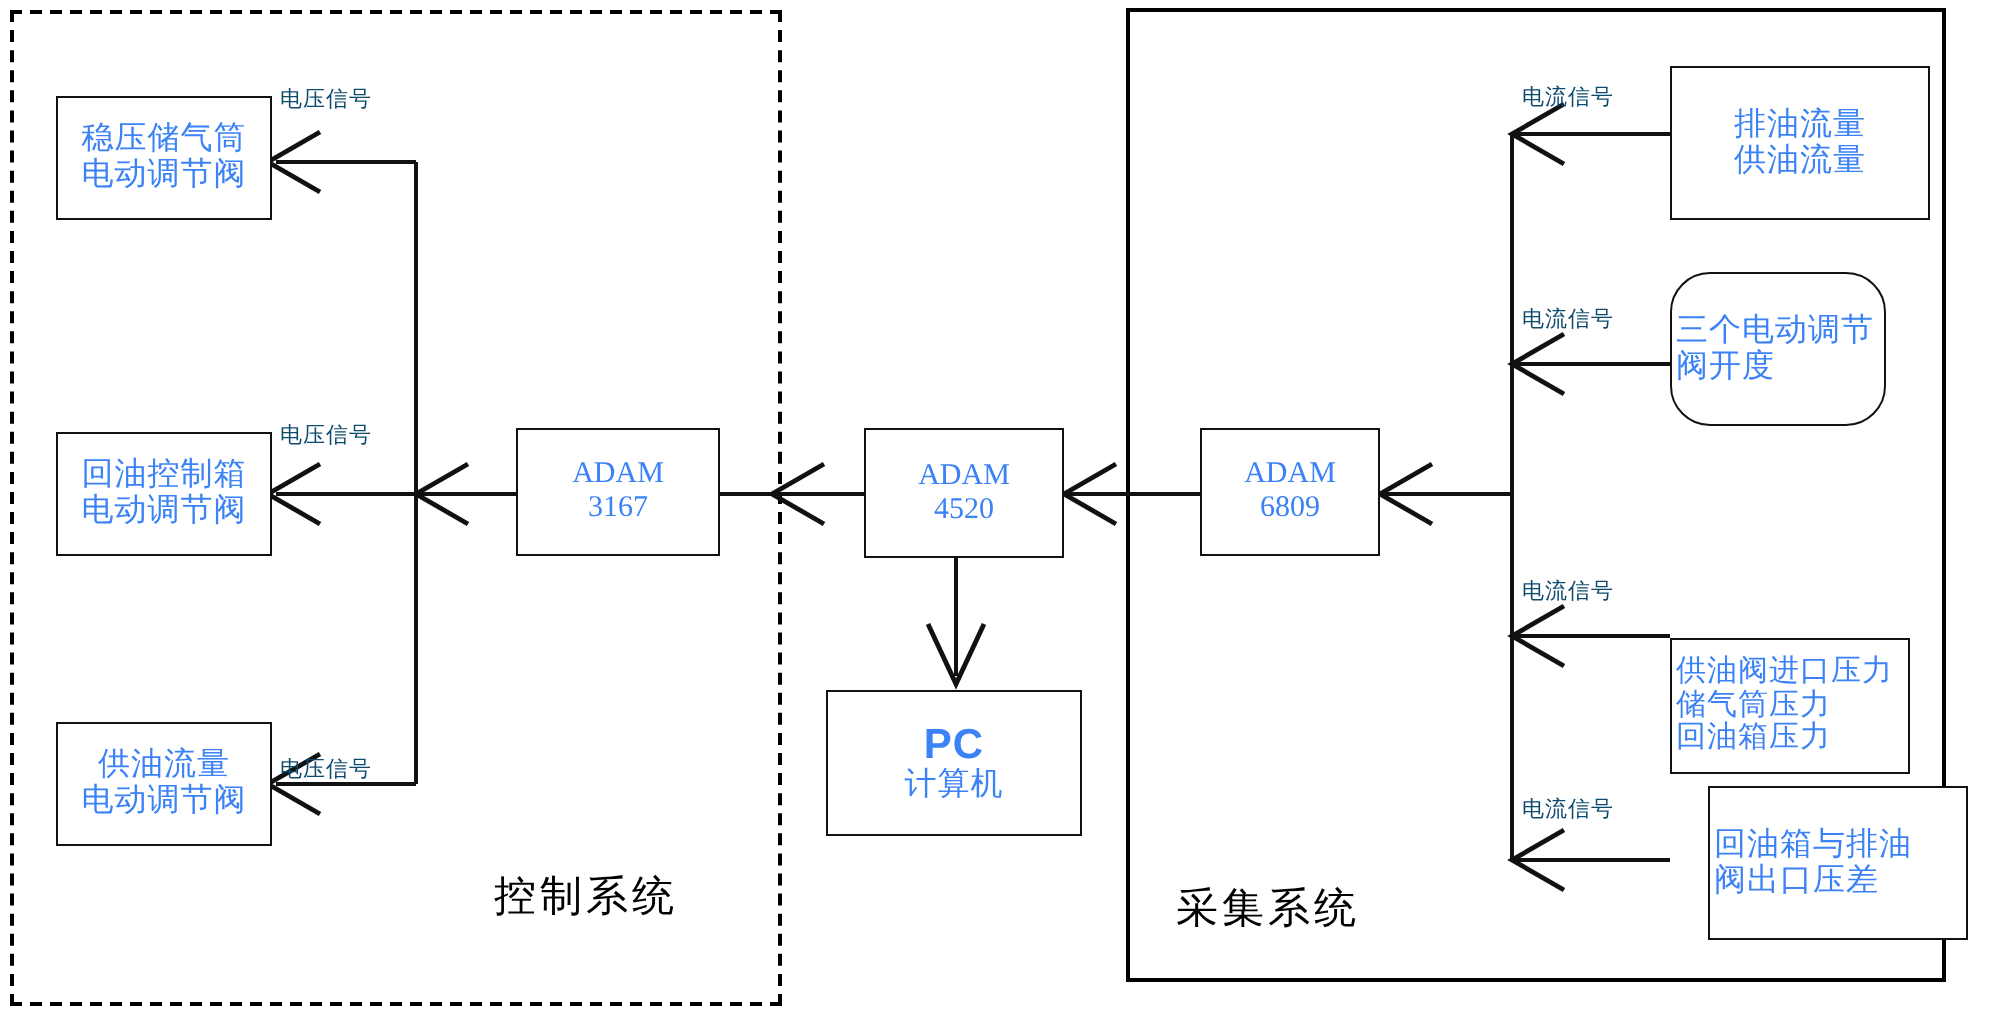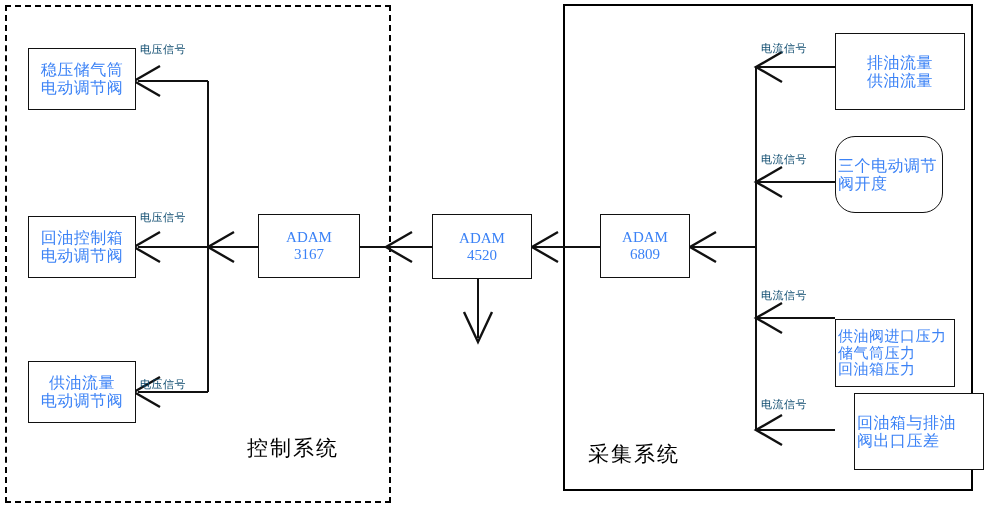--- a/index.html
+++ b/index.html
@@ -163,20 +163,24 @@
     <span class="line">3167</span>
   </div>
 
   <div class="abs sysname" style="left:247px; top:434px;">控制系统</div>
 
   <div class="abs node latin" style="left:432px; top:214px; width:100px; height:65px;">
     <span class="line">ADAM</span>
     <span class="line">4520</span>
   </div>
 
+  <div class="abs node pc" style="left:413px; top:345px; width:128px; height:73px;">
+    <span class="line pc-main">PC</span>
+    <span class="line pc-sub">计算机</span>
+  </div>
 
   <div class="abs node latin" style="left:600px; top:214px; width:90px; height:64px;">
     <span class="line">ADAM</span>
     <span class="line">6809</span>
   </div>
 
   <div class="abs node cjk" style="left:835px; top:33px; width:130px; height:77px;">
     <span class="line">排油流量</span>
     <span class="line">供油流量</span>
   </div>

